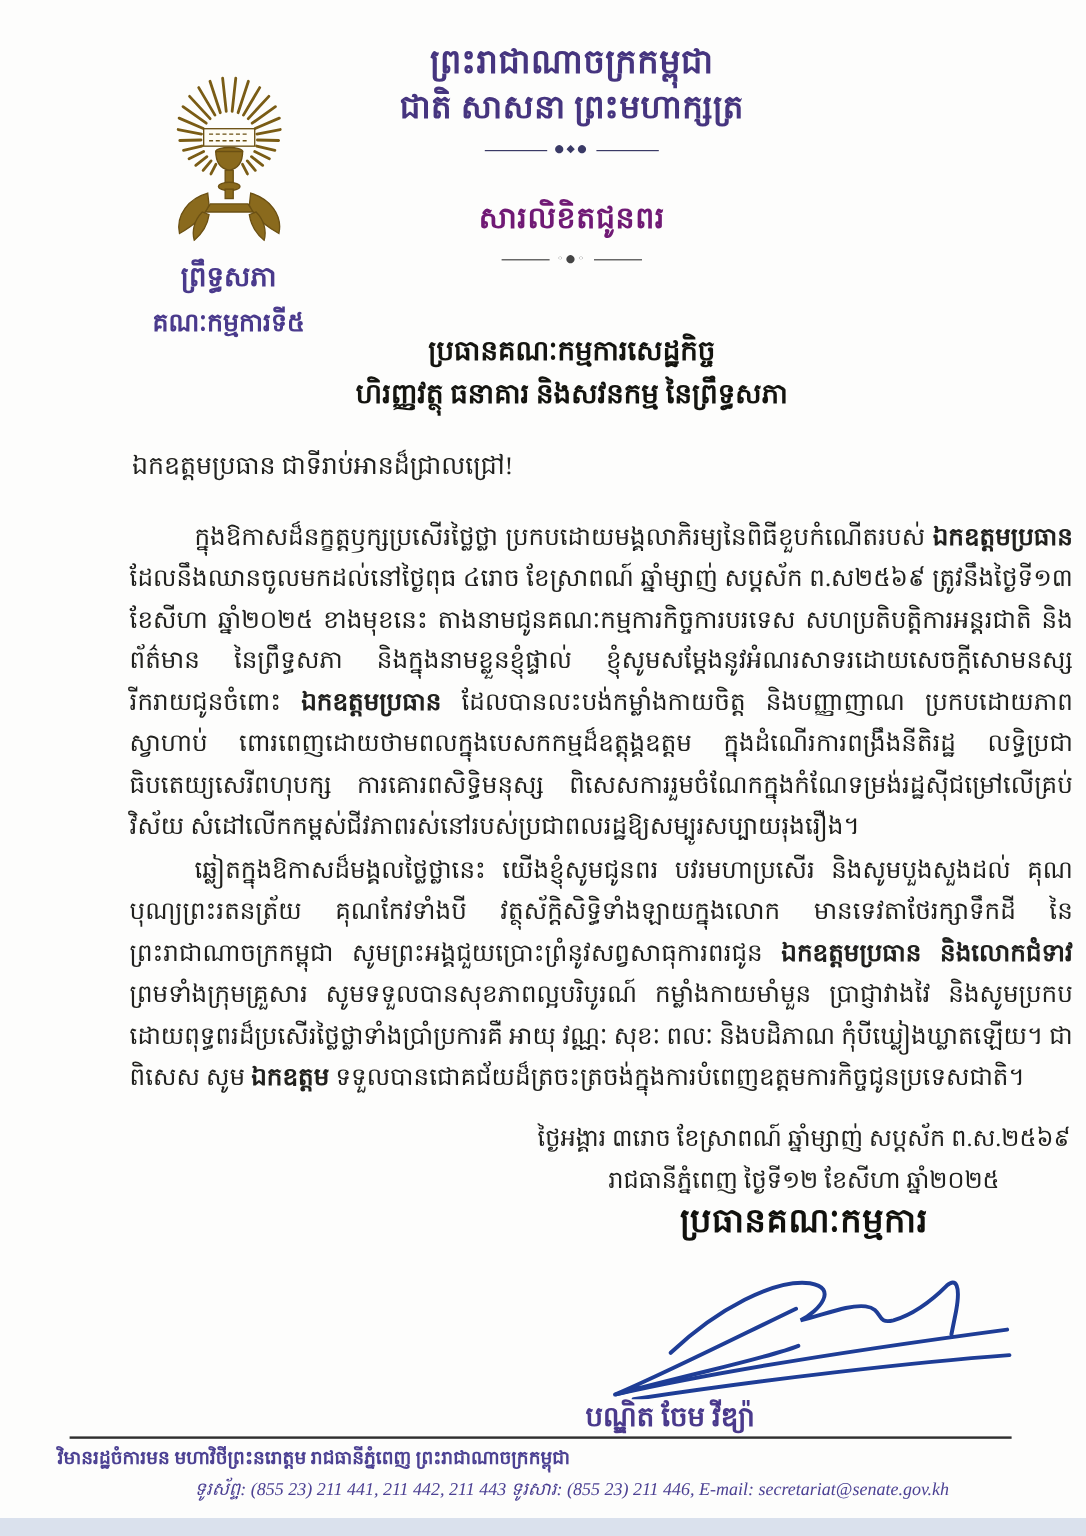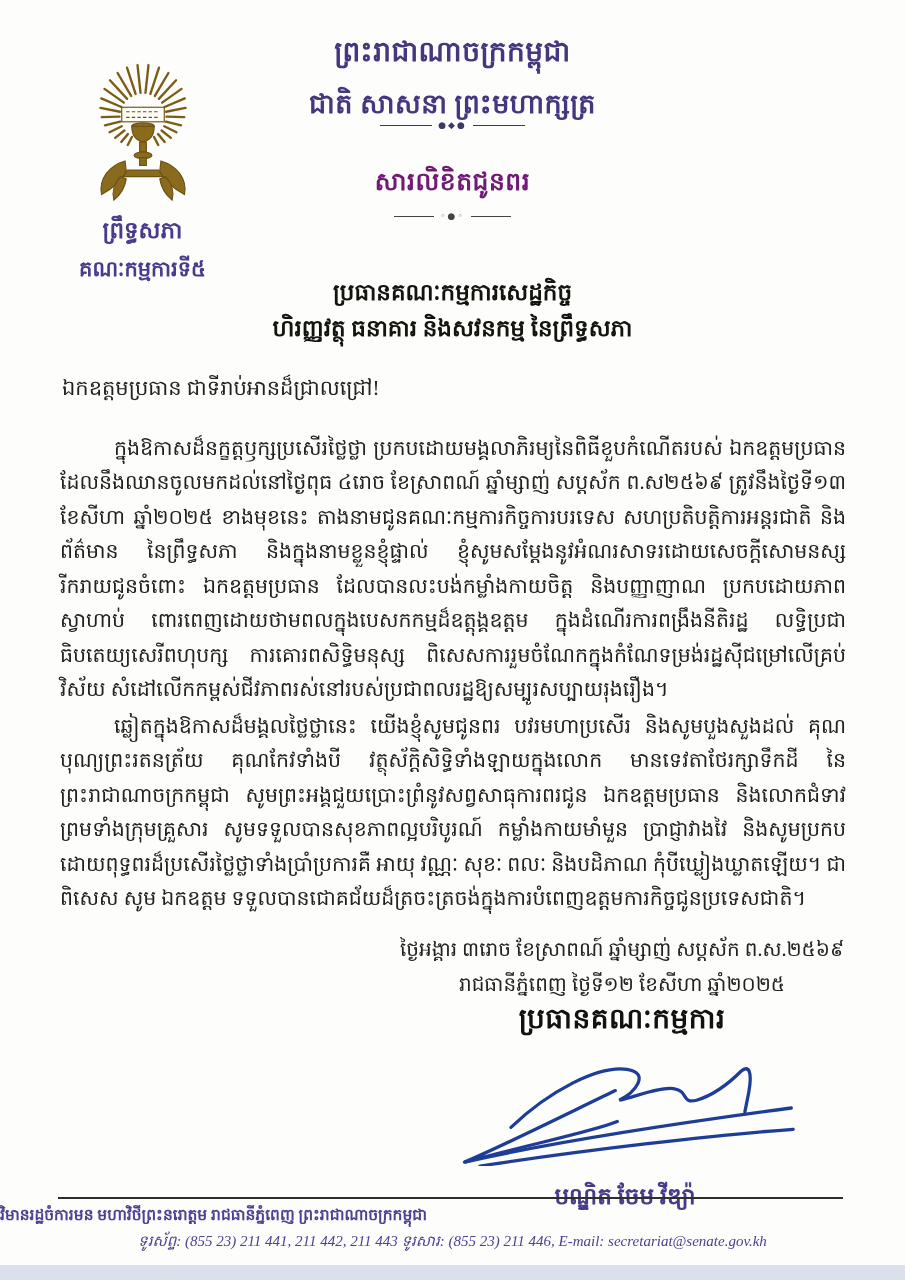--- a/index.html
+++ b/index.html
@@ -1,25 +1,25 @@
 <!DOCTYPE html>
 <html><head>
 <meta charset="utf-8">
 <style>
   html,body{margin:0;padding:0;background:#e9e9e9;}
   .page{
     position:relative; width:905px; height:1280px; margin:0 auto;
     background:#fdfdfc; overflow:hidden;
     font-family:"Liberation Serif", serif; color:#21211e;
   }
-  .abs{position:absolute;}
+  .abs{position:absolute;padding-left:48px;}
   
   .motto{left:0; right:0; text-align:center; color:#46357f; font-weight:bold; letter-spacing:.5px;}
   .motto1{top:34px; font-size:28px;}
-  .motto2{top:87px; font-size:27px;}
+  .motto2{top:72px; font-size:27px;}
   
   .orn{display:flex; align-items:center; justify-content:center; gap:6px; color:#3a3a66;}
   .orn .ln{height:1px; background:#3a3a66; width:52px;}
   .orn .gl{font-family:"DejaVu Sans", sans-serif; font-size:9px; letter-spacing:2px; line-height:9px;}
   #orn1{left:0; right:0; top:121px;}
   #orn2{left:0; right:0; top:212px;}
   #orn2 .ln{width:40px; background:#444;}
   #orn2{color:#444;}
   
   .crest-wrap{left:40px; top:58px; width:205px; text-align:center;}
@@ -31,27 +31,27 @@
   .addr{left:0; right:0; text-align:center; font-weight:bold; color:#14140f;}
   .addr1{top:240px; font-size:24px;}
   .addr2{top:278px; font-size:23px;}
   .addr3{top:314px; font-size:23px;}
   
   .salutation{left:62px; top:374px; font-size:21px;}
   .para{left:60px; width:786px; font-size:20.5px; line-height:34.5px; text-align:justify; text-align-last:left; text-indent:54px;}
   #para1{top:410px;}
   #para2{top:688px;}
   #para3{top:897px;}
-  .para b{font-weight:normal;}
+  .para b{font-weight:bold;}
   
   .dateblock{left:332px; top:934px; width:580px; text-align:center; font-size:20px; line-height:30px;}
   .dateblock .dl{margin-bottom:5px;}
   .signer-title{font-size:28px; font-weight:bold; color:#11110d; margin-top:4px; letter-spacing:.5px;}
   .sig-wrap{left:445px; top:1050px; width:360px; height:116px;}
-  .signer-name{left:440px; top:1166px; width:370px; text-align:center; font-size:23px; font-weight:bold; color:#4a3a8c;margin-top:16px;}
+  .signer-name{left:440px; top:1166px; width:370px; font-size:23px; font-weight:bold; color:#4a3a8c;}
   
   .footer-rule{left:58px; right:62px; top:1197px; border-top:2px solid #2e2e2e; height:0;}
   .footer-address{left:0; right:0; top:1205px; text-align:left; font-size:15.5px; color:#4c4193; font-weight:bold;}
   .footer-contact{left:0; right:0; top:1231px; text-align:center; font-size:15px; color:#4c4193;font-style:italic;}
   .scan-strip{left:0; right:0; bottom:0; height:15px; background:#dae1ed;}
 </style>
 </head>
 <body>
 
 <div class="page">

